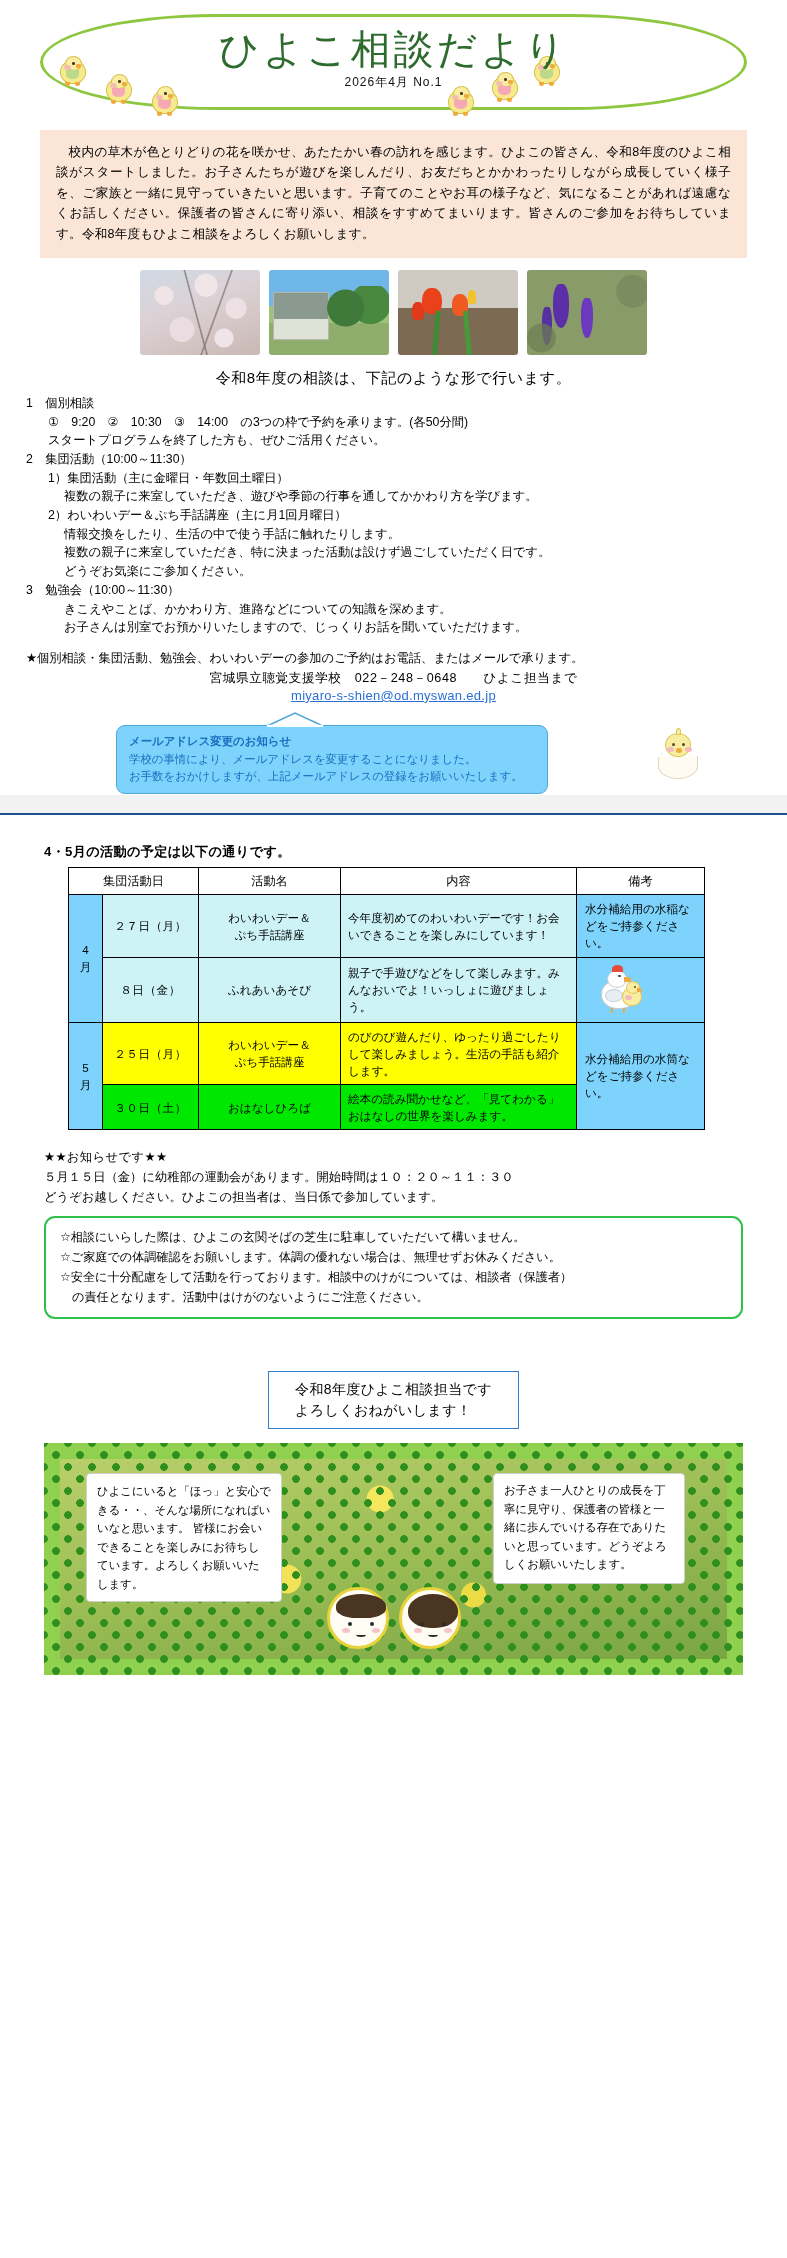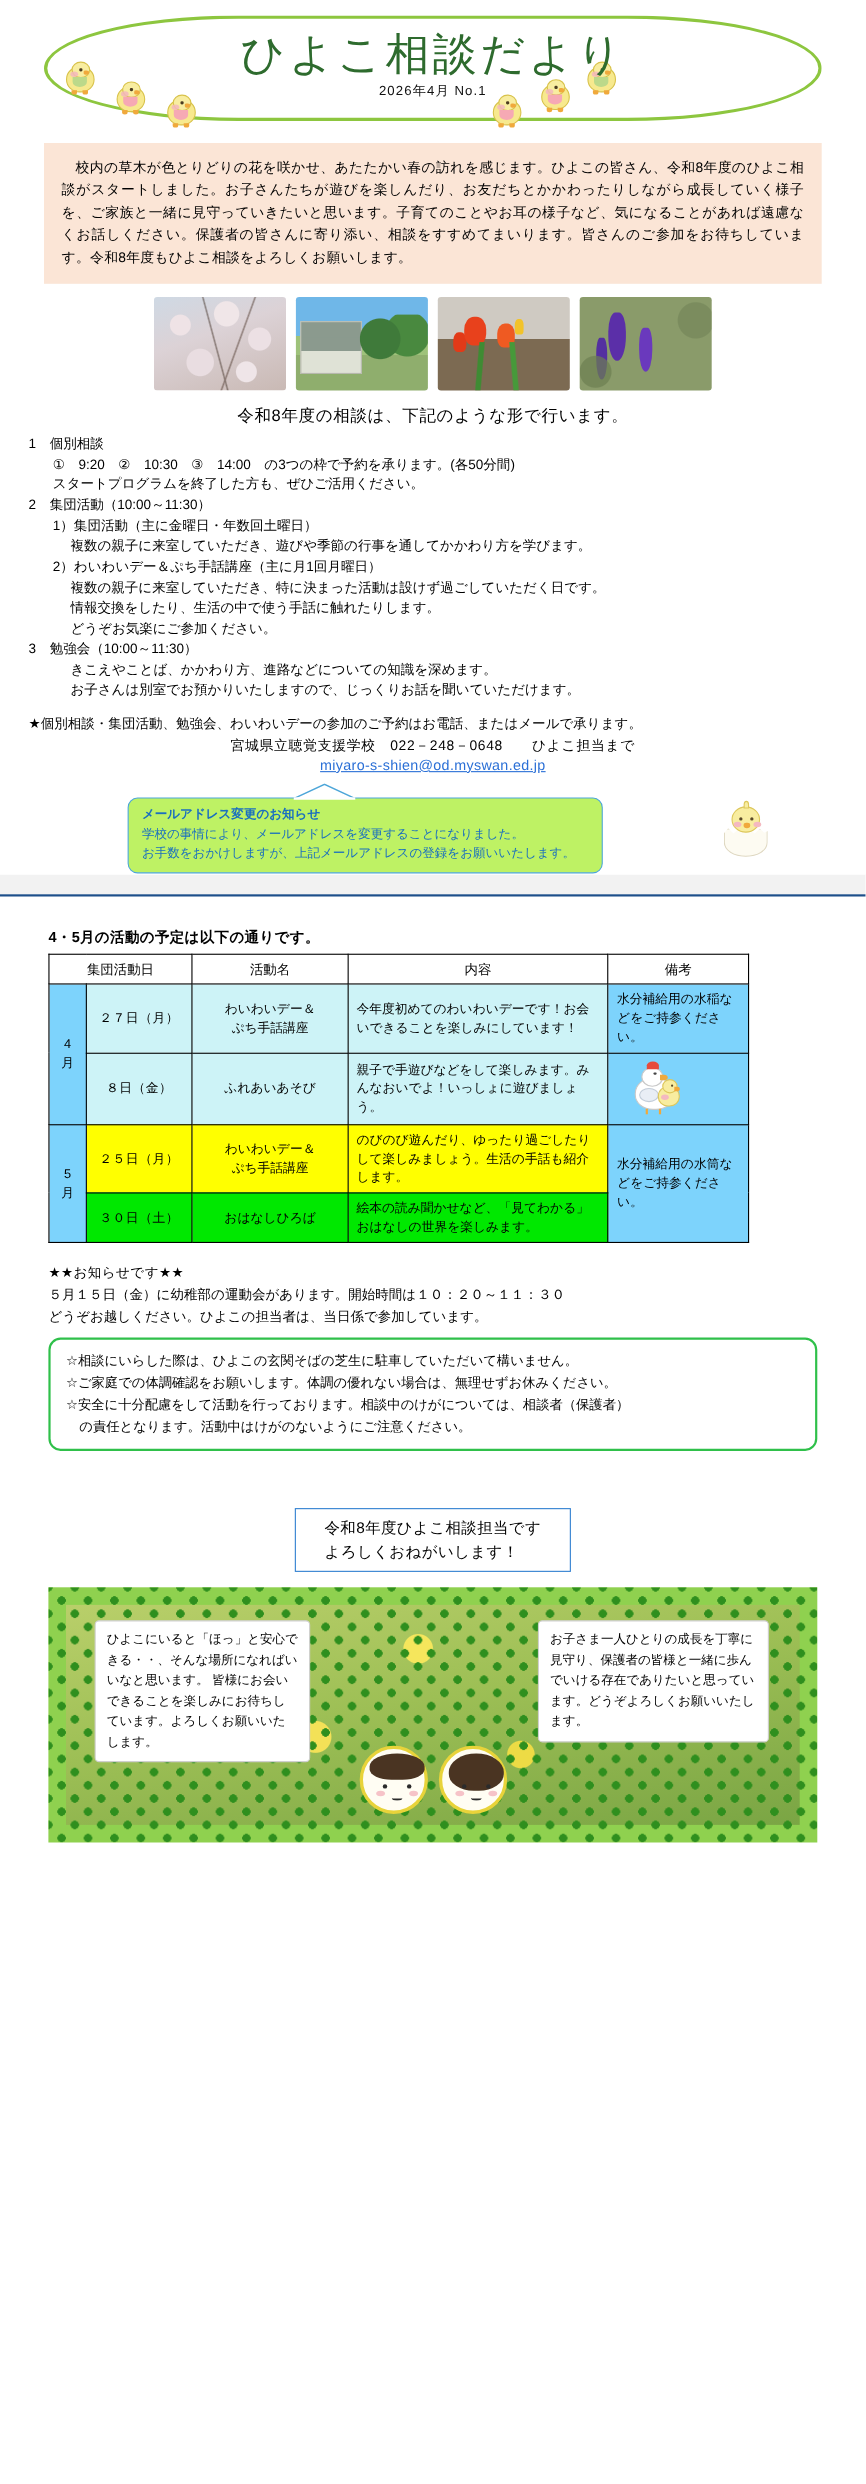--- a/index.html
+++ b/index.html
@@ -119,21 +119,21 @@
 
   .star-line { margin:12px 26px 0 26px; font-size:12.3px; line-height:1.55; }
   .contact-line { text-align:center; font-size:12.6px; letter-spacing:.6px; margin-top:2px; }
   .mail-line { text-align:center; margin-top:1px; }
   .mail-line a { color:#2a6fd6; text-decoration:underline; font-size:13px; letter-spacing:.3px; }
 
   
   .callout-wrap { position:relative; margin:14px 0 0 0; height:86px; }
   .callout {
     position:absolute; left:116px; top:8px; width:432px; min-height:62px;
-    border:1.4px solid #4da6d9; border-radius:9px; background:#bef264;
+    border:1.4px solid #4da6d9; border-radius:9px; background:#7dd3fc;
     padding:7px 10px 8px 12px; color:#1a6fbf; font-size:11.4px; line-height:1.5;
   }
   .callout .c-title { font-weight:bold; margin-bottom:1px; }
   .callout-tail { position:absolute; left:148px; top:-14px; width:70px; height:15px; }
   .callout-tail svg { display:block; }
   .egg-chick { position:absolute; left:655px; top:14px; width:46px; height:48px; }
   .egg-shell {
     position:absolute; left:3px; bottom:0; width:40px; height:26px;
     background:#fdfbf2; border:1.5px solid #ded7c0;
     border-radius:0 0 50% 50%;
@@ -150,21 +150,21 @@
   .egg-beak { position:absolute; left:21px; top:17px; width:6px; height:5px; background:#f0a93c; border-radius:50% 50% 60% 60%; }
   .egg-tuft { position:absolute; left:21px; top:-3px; width:5px; height:7px; background:#f8eda0; border:1.5px solid #ddc75c; border-radius:50% 50% 0 0; }
 
   .band { width:787px; height:18px; background:#f2f2f2; }
   .rule { width:787px; height:2px; background:#1d4f8a; }
 
   
   .sheet2 { position:relative; width:787px; padding:0 0 0 0; background:#fff; }
   .sched-title { font-weight:bold; font-size:13.2px; margin:28px 0 6px 44px; letter-spacing:.3px; }
 
-  table.sched { border-collapse:collapse; margin-left:44px; width:572px; table-layout:fixed; }
+  table.sched { border-collapse:collapse; margin-left:68px; width:572px; table-layout:fixed; }
   table.sched th, table.sched td { border:1px solid #000; font-size:11.6px; line-height:1.48; }
   table.sched th { text-align:center; padding:4px 0; font-weight:normal; font-size:12.2px; }
   .col-m { width:34px; }
   .col-d { width:96px; }
   .col-n { width:142px; }
   .col-c { width:236px; }
   .col-r { width:128px; }
   td.month { text-align:center; vertical-align:middle; font-size:12px; }
   td.day { text-align:center; vertical-align:middle; font-size:12.6px; letter-spacing:.5px; }
   td.name { text-align:center; vertical-align:middle; padding:4px 6px; }
@@ -228,21 +228,21 @@
       radial-gradient(circle at 72% 34%, #ecd93f 0 11px, transparent 12px),
       radial-gradient(circle at 34% 60%, #f3e157 0 14px, transparent 15px),
       radial-gradient(circle at 62% 68%, #eddb45 0 12px, transparent 13px),
       linear-gradient(170deg,#b9cf6a 0%,#9dbf55 45%,#7aa544 100%);
   }
   .bubble {
     position:absolute; background:#fff; border:1.4px solid #cfcfcf; border-radius:4px;
     padding:8px 10px; font-size:11.4px; line-height:1.62;
   }
   .bubble-left { left:42px; top:30px; width:196px; }
-  .bubble-right { right:44px; top:30px; width:210px; }
+  .bubble-right { right:58px; top:30px; width:192px;font-family:Liberation Mono, monospace; }
   .faces { position:absolute; left:50%; transform:translateX(-50%); bottom:26px; display:flex; gap:10px; }
   .face { width:62px; height:62px; border-radius:50%; background:#fffdf3; border:3px solid #e8d33a; position:relative; }
   .face .hair { position:absolute; left:6px; top:4px; width:50px; height:24px; background:#4a3422; border-radius:50% 50% 40% 40%; }
   .face .hair2 { position:absolute; left:6px; top:4px; width:50px; height:34px; background:#4a3422; border-radius:50% 50% 45% 45%; }
   .face .eye { position:absolute; top:32px; width:4px; height:4px; background:#2b2b2b; border-radius:50%; }
   .face .eye.l { left:18px; } .face .eye.r { left:40px; }
   .face .mouth { position:absolute; left:26px; top:42px; width:10px; height:5px; border-bottom:2px solid #2b2b2b; border-radius:0 0 50% 50%; }
   .face .cheek { position:absolute; top:38px; width:8px; height:5px; background:#f6c3c8; border-radius:50%; }
   .face .cheek.l { left:12px; } .face .cheek.r { left:42px; }
   .spacer { height:22px; }
@@ -336,22 +336,22 @@
     <div class="center-head">令和8年度の相談は、下記のような形で行います。</div>
 
     <div class="listblock" id="list-block">
         <div class="l0">1　個別相談</div>
         <div class="l1">①　9:20　②　10:30　③　14:00　の3つの枠で予約を承ります。(各50分間)</div>
         <div class="l1">スタートプログラムを終了した方も、ぜひご活用ください。</div>
         <div class="l0">2　集団活動（10:00～11:30）</div>
         <div class="l1">1）集団活動（主に金曜日・年数回土曜日）</div>
         <div class="l2">複数の親子に来室していただき、遊びや季節の行事を通してかかわり方を学びます。</div>
         <div class="l1">2）わいわいデー＆ぷち手話講座（主に月1回月曜日）</div>
+        <div class="l2">情報交換をしたり、生活の中で使う手話に触れたりします。</div>
         <div class="l2">複数の親子に来室していただき、特に決まった活動は設けず過ごしていただく日です。</div>
-        <div class="l2">情報交換をしたり、生活の中で使う手話に触れたりします。</div>
         <div class="l2">どうぞお気楽にご参加ください。</div>
         <div class="l0">3　勉強会（10:00～11:30）</div>
         <div class="l2">きこえやことば、かかわり方、進路などについての知識を深めます。</div>
         <div class="l2">お子さんは別室でお預かりいたしますので、じっくりお話を聞いていただけます。</div>
       </div>
 
     <div class="star-line">★個別相談・集団活動、勉強会、わいわいデーの参加のご予約はお電話、またはメールで承ります。</div>
     <div class="contact-line">宮城県立聴覚支援学校　022－248－0648　　ひよこ担当まで</div>
     <div class="mail-line">
       <a href="#">miyaro-s-shien@od.myswan.ed.jp</a>

